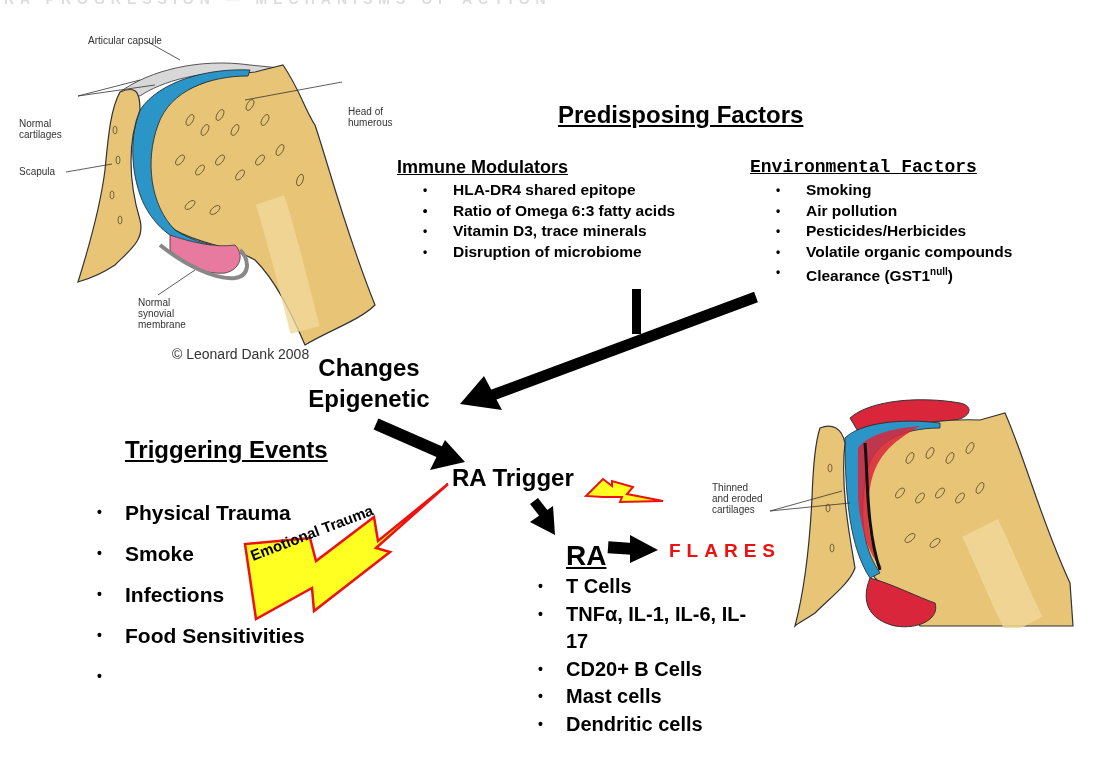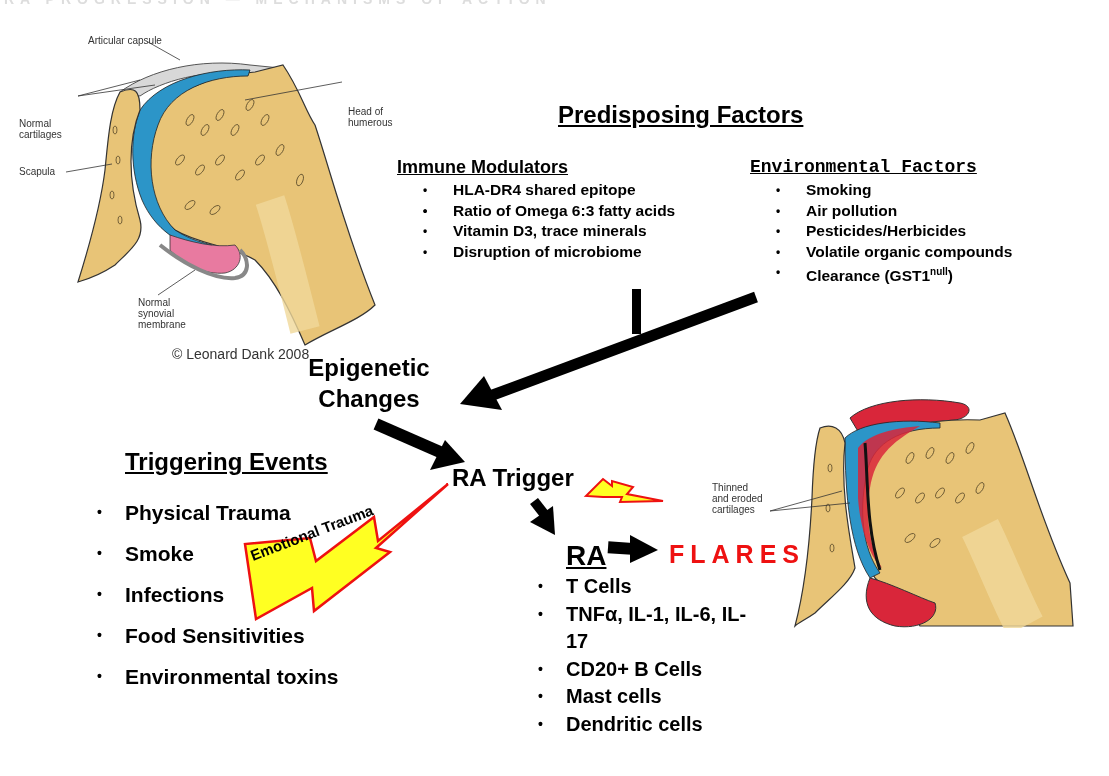--- a/index.html
+++ b/index.html
@@ -118,37 +118,37 @@
   <rect x="608" y="542" width="28" height="12" fill="#000" transform="rotate(4 620 548)"></rect>
   <polygon points="658,550 630,535 630,563" fill="#000"></polygon>
 
   <polygon points="448,484 378,541 374,517 316,561 310,538 245,544 256,619 312,588 314,611 390,552 376,548" fill="#FFFF22" stroke="#EE1111" stroke-width="2.5" stroke-linejoin="miter"></polygon>
 
   <polygon points="586,496 603,479 612,486 612,481 633,487 627,494 663,501 620,502 622,497 603,497" fill="#FFFF22" stroke="#EE1111" stroke-width="2"></polygon>
 </svg>
 <div class="abs" style="left:248px; top:548px; font-size:15px; font-weight:bold; transform:rotate(-21deg); transform-origin:left top; white-space:nowrap;">Emotional Trauma</div>
 
 <div class="abs node" style="left:297px; top:352px; width:144px;">
+  <div>Changes</div>
   <div>Epigenetic</div>
-  <div>Changes</div>
 </div>
 
 <div class="abs node" style="left:452px; top:462px;">RA Trigger</div>
 
-<div class="abs" style="left:125px; top:448px; font-size:24px; font-weight:bold; text-decoration:underline;">Triggering Events</div>
+<div class="abs" style="left:125px; top:436px; font-size:24px; font-weight:bold; text-decoration:underline;">Triggering Events</div>
 <ul class="abs big" style="left:97px; top:492px;">
   <li><span class="bullet">•</span><span>Physical Trauma</span></li>
   <li><span class="bullet">•</span><span>Smoke</span></li>
   <li><span class="bullet">•</span><span>Infections</span></li>
   <li><span class="bullet">•</span><span>Food Sensitivities</span></li>
-  <li><span class="bullet">•</span><span>Environmental toxins</span></li>
+  <li><span class="bullet">•</span></li>
 </ul>
 
 <div class="abs" style="left:566px; top:540px; font-size:28px; font-weight:bold; text-decoration:underline;">RA</div>
-<div class="abs" style="left:669px; top:540px; font-size:25px; font-weight:bold; color:#EE1111; letter-spacing:6px;">FLARES</div>
+<div class="abs" style="left:669px; top:540px; font-size:19px; font-weight:bold; color:#EE1111; letter-spacing:6px;">FLARES</div>
 <ul class="abs ra" style="left:538px; top:573px;">
   <li><span class="bullet">•</span><span>T Cells</span></li>
   <li><span class="bullet">•</span><span>TNFα, IL-1, IL-6, IL-17</span></li>
   <li><span class="bullet">•</span><span>CD20+ B Cells</span></li>
   <li><span class="bullet">•</span><span>Mast cells</span></li>
   <li><span class="bullet">•</span><span>Dendritic cells</span></li>
 </ul>
 
 <svg class="abs" style="left:770px; top:398px;" width="310" height="230" viewBox="0 0 310 230">
 

